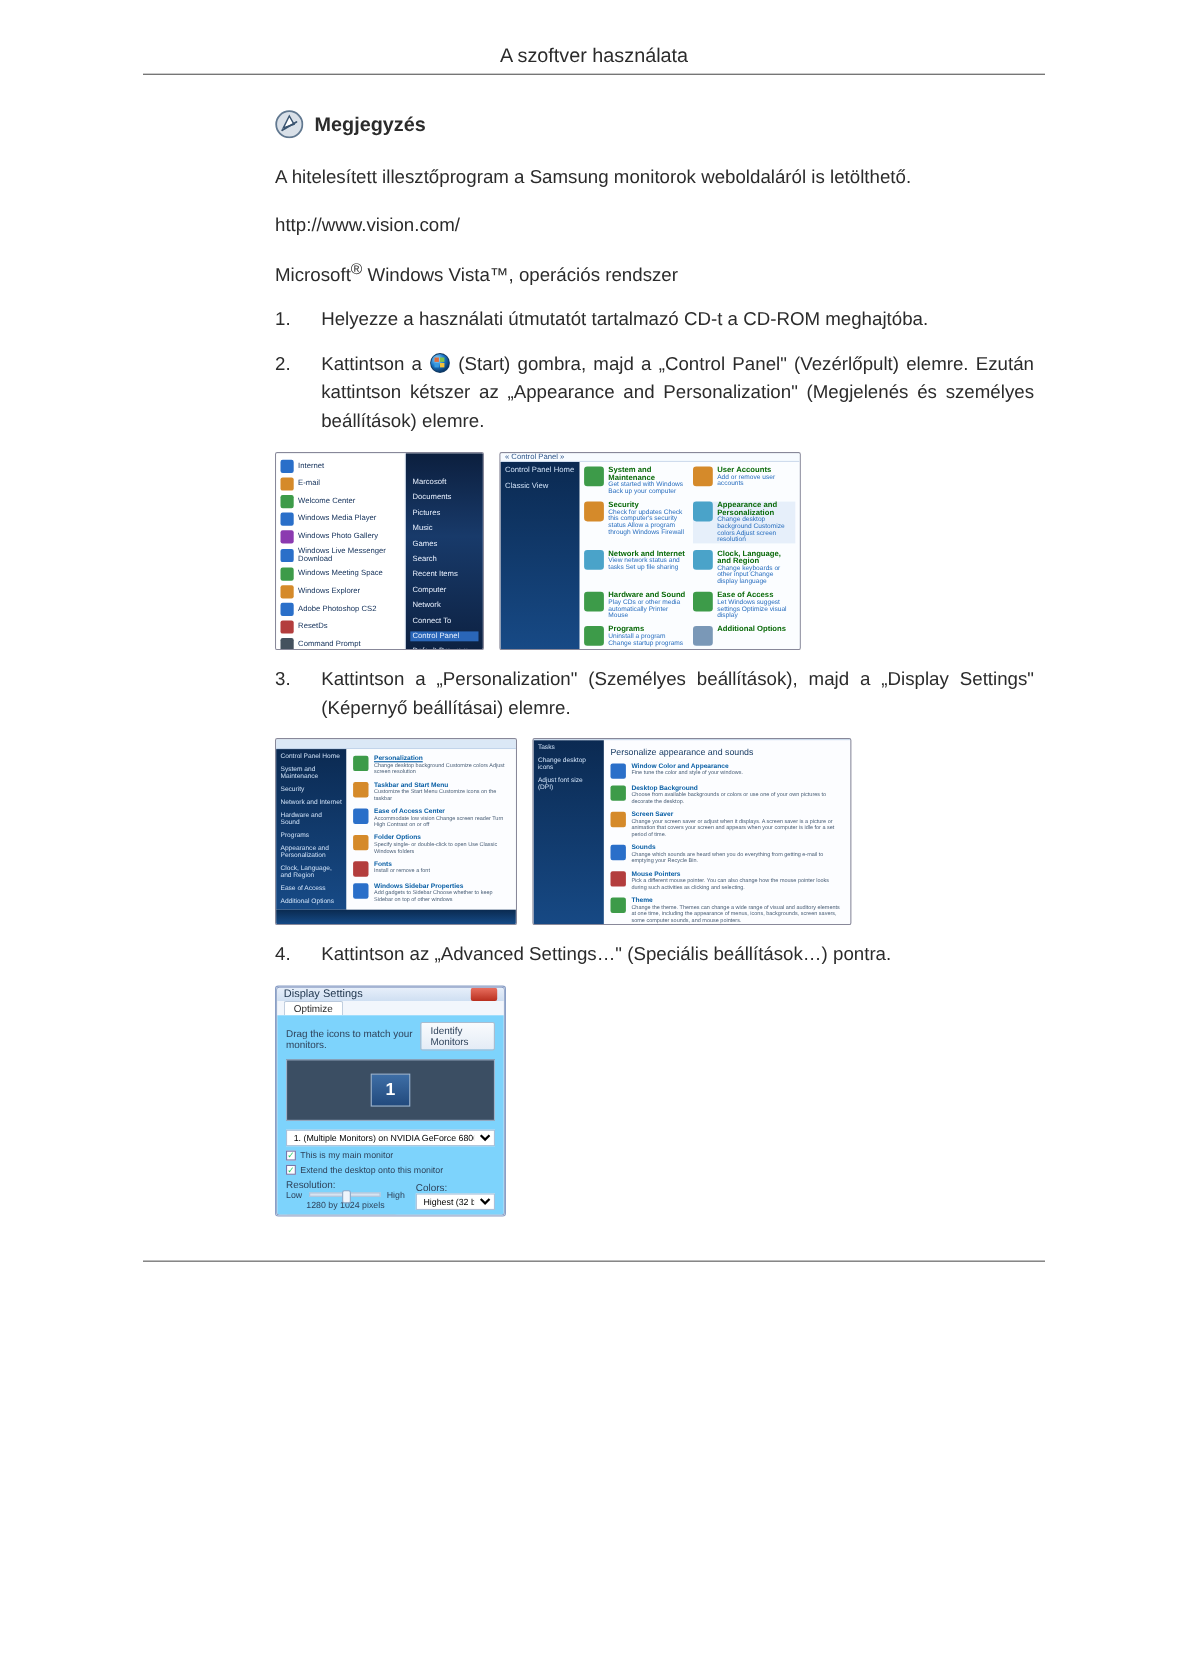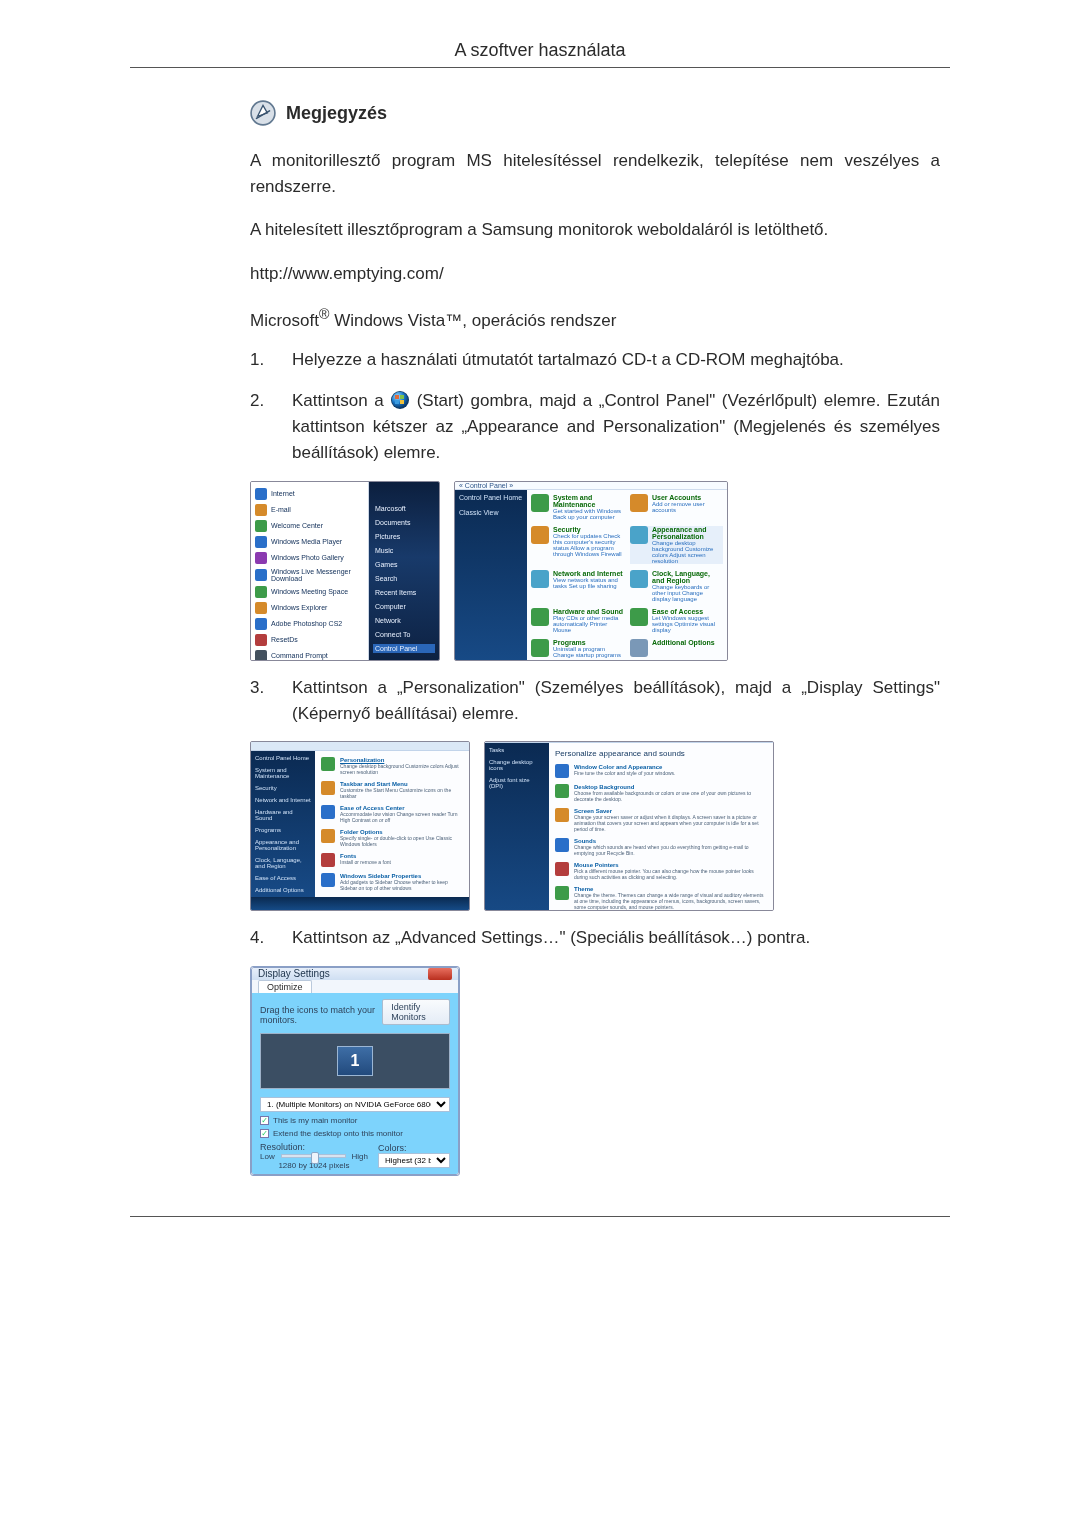--- a/index.html
+++ b/index.html
@@ -127,23 +127,22 @@
   <div class="indent">
     <div class="note-row">
       <svg class="note-icon" viewBox="0 0 24 24">
         <circle cx="12" cy="12" r="11" fill="#d9e0e8" stroke="#617890" stroke-width="1.5"></circle>
         <path d="M7 15 L12 5 L16 12 Z" fill="#fff" stroke="#39536f" stroke-width="1.2"></path>
         <path d="M6 17 L18 10" stroke="#39536f" stroke-width="1.5" stroke-linecap="round"></path>
       </svg>
       <span class="note-title">Megjegyzés</span>
     </div>
 
-    <p class="body">A monitorillesztő program MS hitelesítéssel rendelkezik, telepítése nem veszélyes a rendszerre.</p>
     <p class="body">A hitelesített illesztőprogram a Samsung monitorok weboldaláról is letölthető.</p>
-    <p class="body url">http://www.emptying.com/</p>
+    <p class="body url">http://www.vision.com/</p>
   </div>
 
 
   <div class="sub-indent">
     <p class="body" style="margin-bottom:10px">
       <span>Microsoft</span><sup>®</sup><span> Windows Vista™, operációs rendszer</span>
     </p>
 
     <ol class="steps">
       <li>
@@ -498,21 +497,21 @@
         </select>
         <div class="checkbox">
             <span class="box">✓</span>
             <span>This is my main monitor</span>
           </div>
         <div class="checkbox">
             <span class="box">✓</span>
             <span>Extend the desktop onto this monitor</span>
           </div>
 
-        <div class="dlg-row" style="gap:10px;align-items:center">
+        <div class="dlg-row" style="gap:10px;align-items:flex-end">
           <div style="flex:1">
             <div>Resolution:</div>
             <div style="display:flex;align-items:center;font-size:8px;gap:4px">
               <span>Low</span>
               <div class="slider"></div>
               <span>High</span>
             </div>
             <div style="text-align:center;font-size:8px">1280 by 1024 pixels</div>
           </div>
           <div style="width:72px">

